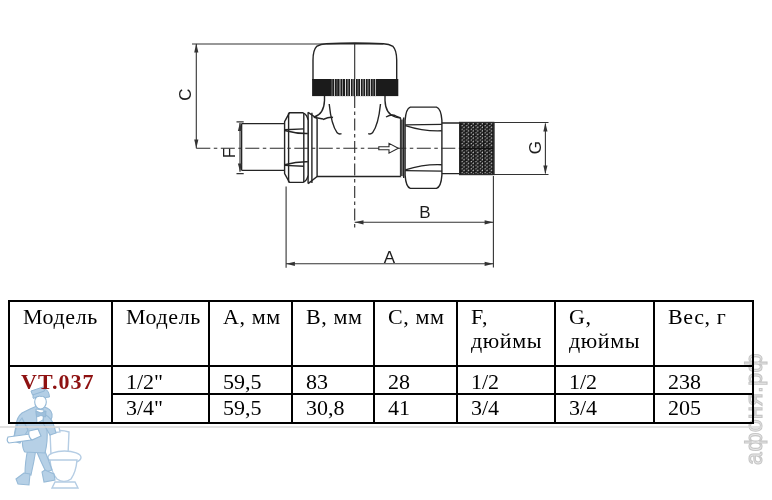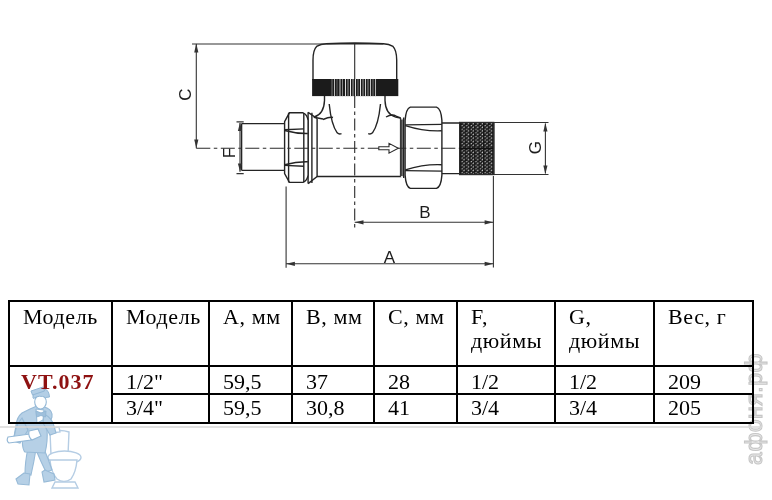--- a/index.html
+++ b/index.html
@@ -214,25 +214,25 @@
         <td>В, мм</td>
         <td>С, мм</td>
         <td>F,<br>дюймы</td>
         <td>G,<br>дюймы</td>
         <td>Вес, г</td>
   </tr>
   <tr class="r1">
     <td class="model" rowspan="2">VT.037</td>
         <td>1/2"</td>
         <td>59,5</td>
-        <td>37</td>
+        <td>83</td>
         <td>28</td>
         <td>1/2</td>
         <td>1/2</td>
-        <td>209</td>
+        <td>238</td>
   </tr>
   <tr class="r2">
     <td>3/4"</td>
         <td>59,5</td>
         <td>30,8</td>
         <td>41</td>
         <td>3/4</td>
         <td>3/4</td>
         <td>205</td>
   </tr>

